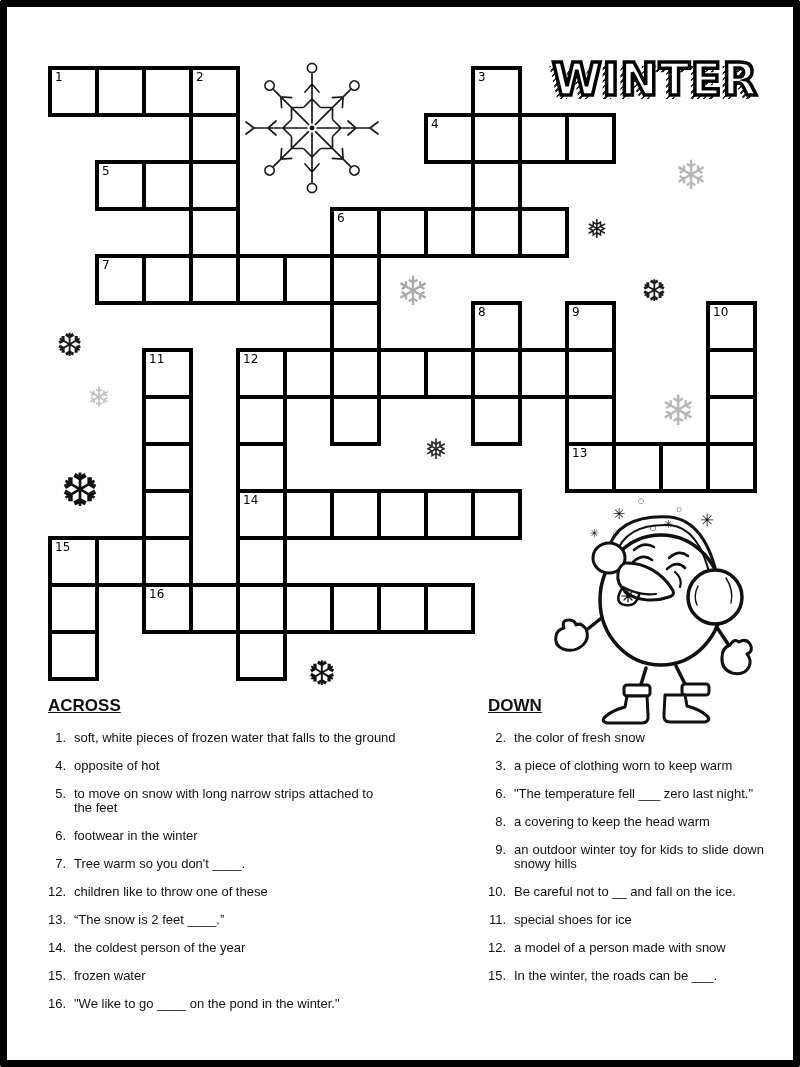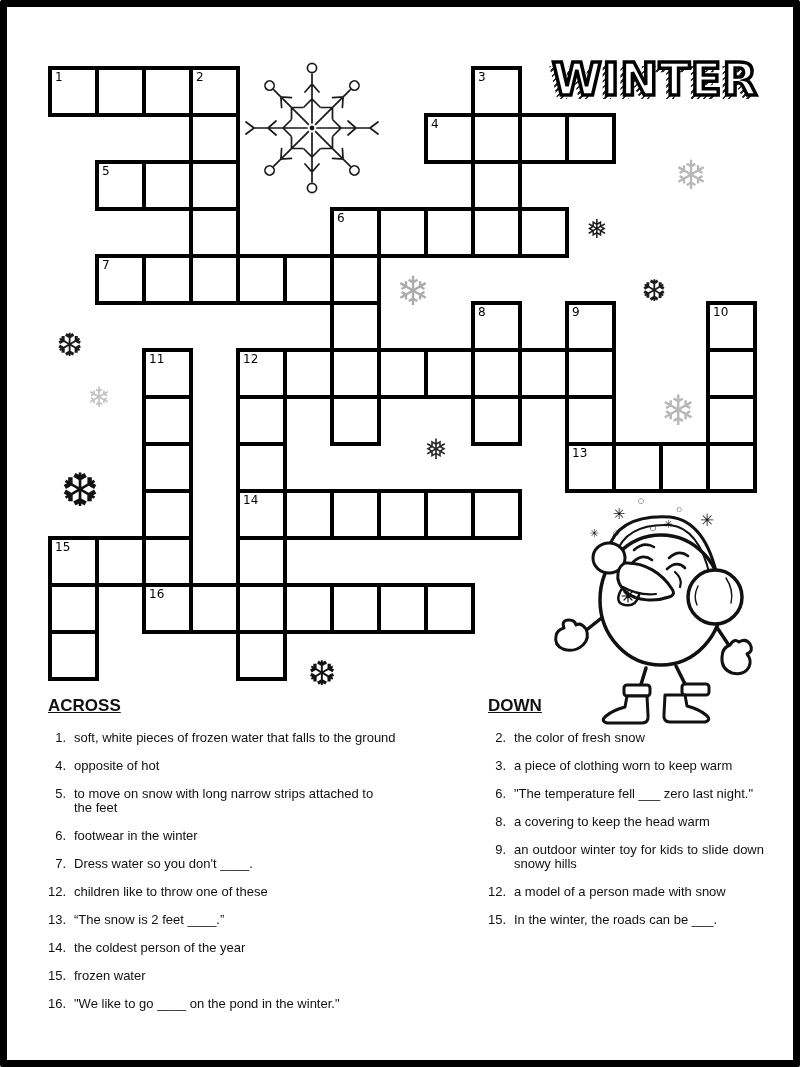--- a/index.html
+++ b/index.html
@@ -261,21 +261,21 @@
           <span class="clue-num">5.</span>
           <span class="clue-text">to move on snow with long narrow strips attached to
 the feet</span>
         </div>
         <div class="clue">
           <span class="clue-num">6.</span>
           <span class="clue-text">footwear in the winter</span>
         </div>
         <div class="clue">
           <span class="clue-num">7.</span>
-          <span class="clue-text">Dress water so you don't ____.</span>
+          <span class="clue-text">Tree warm so you don't ____.</span>
         </div>
         <div class="clue">
           <span class="clue-num">12.</span>
           <span class="clue-text">children like to throw one of these</span>
         </div>
         <div class="clue">
           <span class="clue-num">13.</span>
           <span class="clue-text">“The snow is 2 feet ____.”</span>
         </div>
         <div class="clue">
@@ -308,20 +308,28 @@
           <span class="clue-num">6.</span>
           <span class="clue-text">"The temperature fell ___ zero last night."</span>
         </div>
         <div class="clue">
           <span class="clue-num">8.</span>
           <span class="clue-text">a covering to keep the head warm</span>
         </div>
         <div class="clue">
           <span class="clue-num">9.</span>
           <span class="clue-text justify">an outdoor winter toy for kids to slide down snowy hills</span>
+        </div>
+        <div class="clue">
+          <span class="clue-num">10.</span>
+          <span class="clue-text">Be careful not to __ and fall on the ice.</span>
+        </div>
+        <div class="clue">
+          <span class="clue-num">11.</span>
+          <span class="clue-text">special shoes for ice</span>
         </div>
         <div class="clue">
           <span class="clue-num">12.</span>
           <span class="clue-text">a model of a person made with snow</span>
         </div>
         <div class="clue">
           <span class="clue-num">15.</span>
           <span class="clue-text">In the winter, the roads can be ___.</span>
         </div>
       </div>

